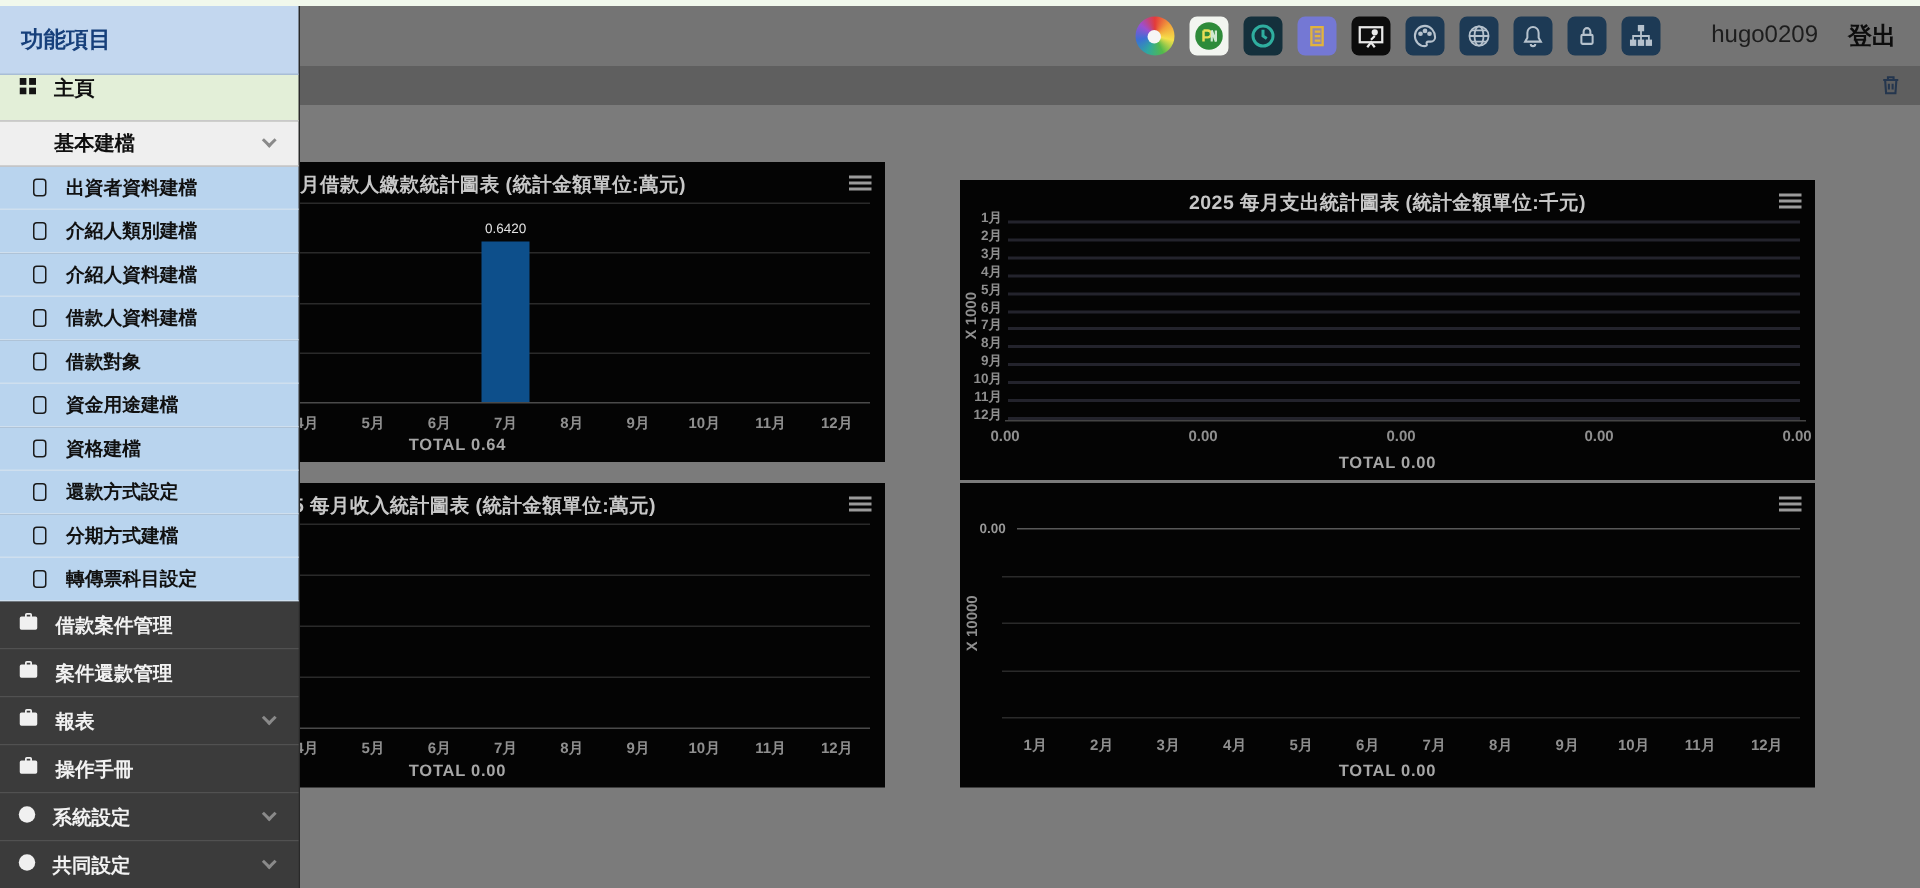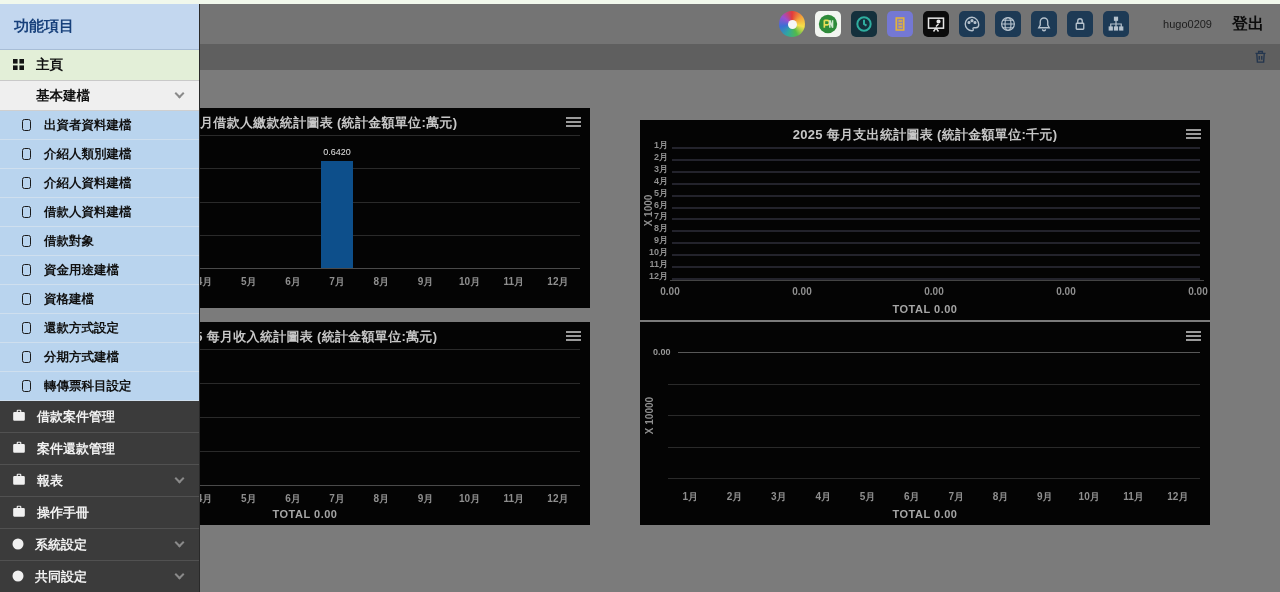--- a/index.html
+++ b/index.html
@@ -13,33 +13,33 @@
             display:flex; align-items:center; justify-content:flex-end; gap:10px; padding-right:16px; z-index:5; }
   .nav-icon { width:26px; height:26px; border-radius:5px; display:flex; align-items:center; justify-content:center; flex:0 0 auto; cursor:pointer; }
   .nav-icon svg { display:block; }
   .ic-navy { background:#1d3a55; color:#b6c2cd; }
   .ic-logo { background:conic-gradient(#e33a3a,#f2a13b,#f5e04a,#53b94b,#2fa8a0,#3b6fd4,#9b4fd0,#e33a3a); border-radius:50%; position:relative; }
   .ic-logo:after { content:""; width:9px; height:9px; background:#f6f6f6; border-radius:50%; position:absolute; }
   .ic-coin { background:#f2f5f0; }
   .ic-clock { background:#14303c; color:#2fae9f; }
   .ic-scroll { background:#7478d4; color:#e2b33c; }
   .ic-board { background:#0c0c0c; color:#e8e8e8; }
-  .nav-user { color:#1d1d1d; font-size:11px; margin-left:24px; }
+  .nav-user { color:#1d1d1d; font-size:16px; margin-left:24px; }
   .nav-logout { color:#0d0d0d; font-size:16px; font-weight:bold; margin-left:10px; cursor:pointer; }
 
   
   .toolbar { position:absolute; top:44px; left:0; right:0; height:26px; background:#5f5f5f; z-index:4; }
   .trash { position:absolute; right:12px; top:5px; color:#24364e; cursor:pointer; }
 
   
   .sidebar { position:absolute; top:4px; left:0; width:200px; height:588px; z-index:20;
              border-right:1px solid rgba(0,0,0,.3); background:#3b3b3b; }
   .sb-title { height:46px; background:#c3d7ef; color:#17407b; font-weight:bold; font-size:15px;
               display:flex; align-items:center; padding-left:14px; border-bottom:1px solid #a8bdd6; }
-  .sb-home { height:31px; background:#e3efd8; display:flex; align-items:center; gap:12px;
+  .sb-home { height:31px; background:#e3efd8; display:flex; gap:12px;
              padding-left:13px; border-bottom:1px solid #c9c9c9; cursor:pointer; }
   .sb-home span.lbl, .sb-group span.lbl { font-size:13.5px; font-weight:bold; color:#101010; }
   .sb-group { height:30px; background:#efefef; display:flex; align-items:center;
               padding-left:36px; border-bottom:1px solid #cfcfcf; position:relative; cursor:pointer; }
   .sb-sub { height:29px; background:#b9d4ee; display:flex; align-items:center; gap:13px;
             padding-left:22px; border-bottom:1px solid #cfdfee; cursor:pointer; }
   .sb-sub .lbl { font-size:12.5px; font-weight:bold; color:#111; }
   .sb-dark { height:32px; background:#3b3b3b; display:flex; align-items:center; gap:11px;
              padding-left:12px; border-bottom:1px solid #515151; position:relative; cursor:pointer; }
   .sb-dark .lbl { font-size:13px; font-weight:bold; color:#f2f2f2; }
@@ -187,20 +187,21 @@
       <div class="month-lbl" style="left: 252.917px; top: 167px;">6月</div>
       <div class="month-lbl" style="left: 297.083px; top: 167px;">7月</div>
       <div class="month-lbl" style="left: 341.25px; top: 167px;">8月</div>
       <div class="month-lbl" style="left: 385.417px; top: 167px;">9月</div>
       <div class="month-lbl" style="left: 429.583px; top: 167px;">10月</div>
       <div class="month-lbl" style="left: 473.75px; top: 167px;">11月</div>
       <div class="month-lbl" style="left: 517.917px; top: 167px;">12月</div>
       <div class="bar" style="left: 301.083px; width: 32px; top: 53.2675px; height: 106.733px; background: rgb(13, 79, 139);"></div>
       <div class="bar-lbl" style="left: 287.083px; top: 39.2675px;">0.6420</div>
     </div>
+  <div class="total">TOTAL 0.64</div>
 </div>
 
 <div class="panel" id="p2">
   <div class="chart-title">2025 每月支出統計圖表 (統計金額單位:千元)</div>
   <div class="burger">
       <i></i>
       <i></i>
       <i></i>
     </div>
   <div class="plot">

